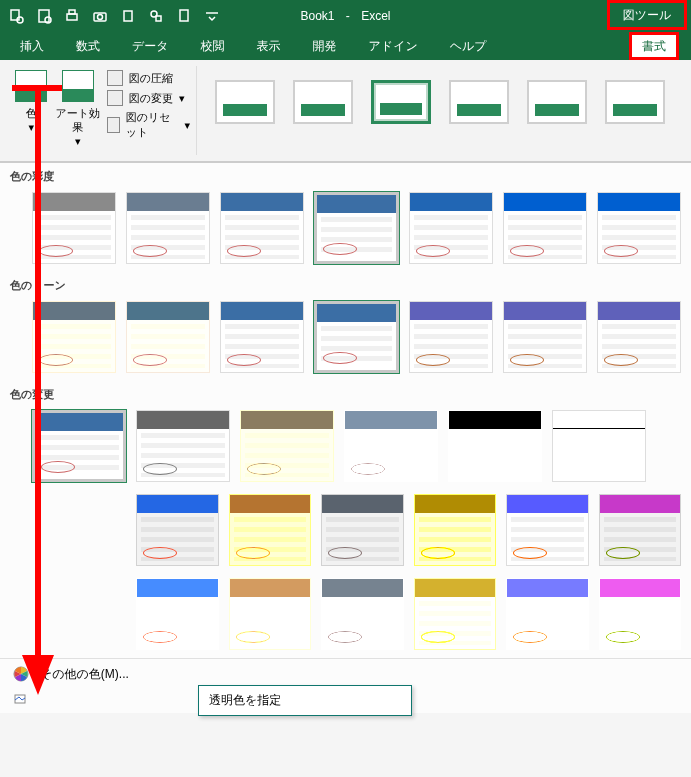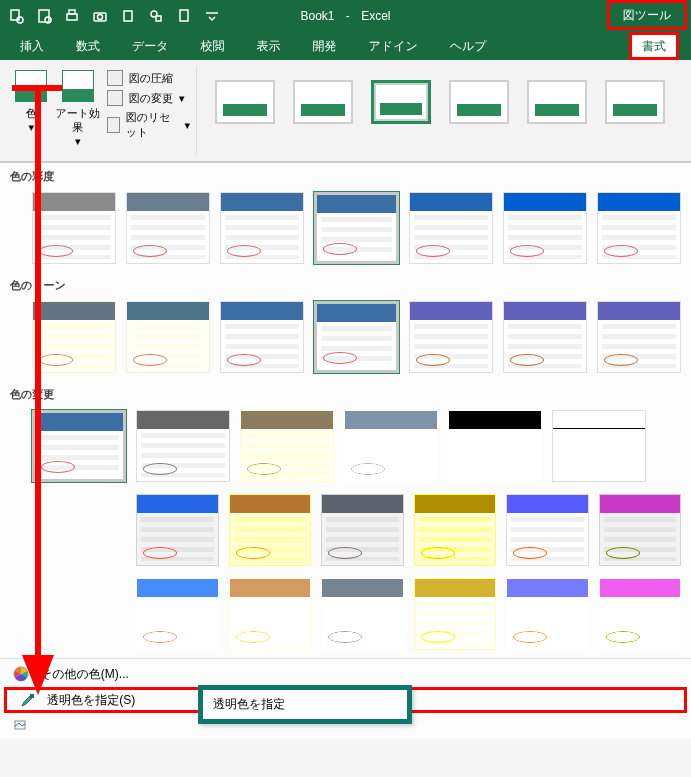--- a/index.html
+++ b/index.html
@@ -211,21 +211,21 @@
     margin: 0 4px;
   }
 
   
   .tooltip {
     position: absolute;
     left: 198px;
     top: 26px;
     width: 214px;
     background: #fff;
-    border: 5px solid #0f766e;
+    border: 1px solid #0f766e;
     padding: 6px 10px;
     font-size: 12px;
     box-shadow: 2px 2px 4px rgba(0,0,0,0.2);
     z-index: 5;
   }
 
   
   .arrow-svg {
     position: absolute;
     left: 0; top: 0;
@@ -525,29 +525,20 @@
             <path d="M8 8 L8 1 A7 7 0 0 1 14 5 Z" fill="#e8b92e"></path>
             <path d="M8 8 L14 5 A7 7 0 0 1 14 11 Z" fill="#3a7"></path>
             <path d="M8 8 L14 11 A7 7 0 0 1 8 15 Z" fill="#36c"></path>
             <path d="M8 8 L8 15 A7 7 0 0 1 2 11 Z" fill="#93c"></path>
             <path d="M8 8 L2 11 A7 7 0 0 1 2 5 Z" fill="#d44"></path>
             <path d="M8 8 L2 5 A7 7 0 0 1 8 1 Z" fill="#e72"></path>
           </svg>
       </div>
       <span>その他の色(M)...</span>
     </div>
-    <div class="menu-item highlight-box">
-      <div class="mi-icon">
-        <svg width="16" height="16" viewBox="0 0 16 16">
-            <path d="M2 14 L4 10 L10 4 L12 6 L6 12 Z" fill="#4a8" stroke="#267"></path>
-            <rect x="10" y="2" width="4" height="4" fill="#267"></rect>
-          </svg>
-      </div>
-      <span>透明色を指定(S)</span>
-    </div>
     <div class="menu-item">
       <div class="mi-icon">
         <svg width="16" height="16" viewBox="0 0 16 16">
             <rect x="2" y="3" width="10" height="8" fill="#fff" stroke="#888"></rect>
             <path d="M2 8 L6 5 L9 8 L12 6" fill="none" stroke="#36c"></path>
           </svg>
       </div>
     </div>
 
     <div class="tooltip">

